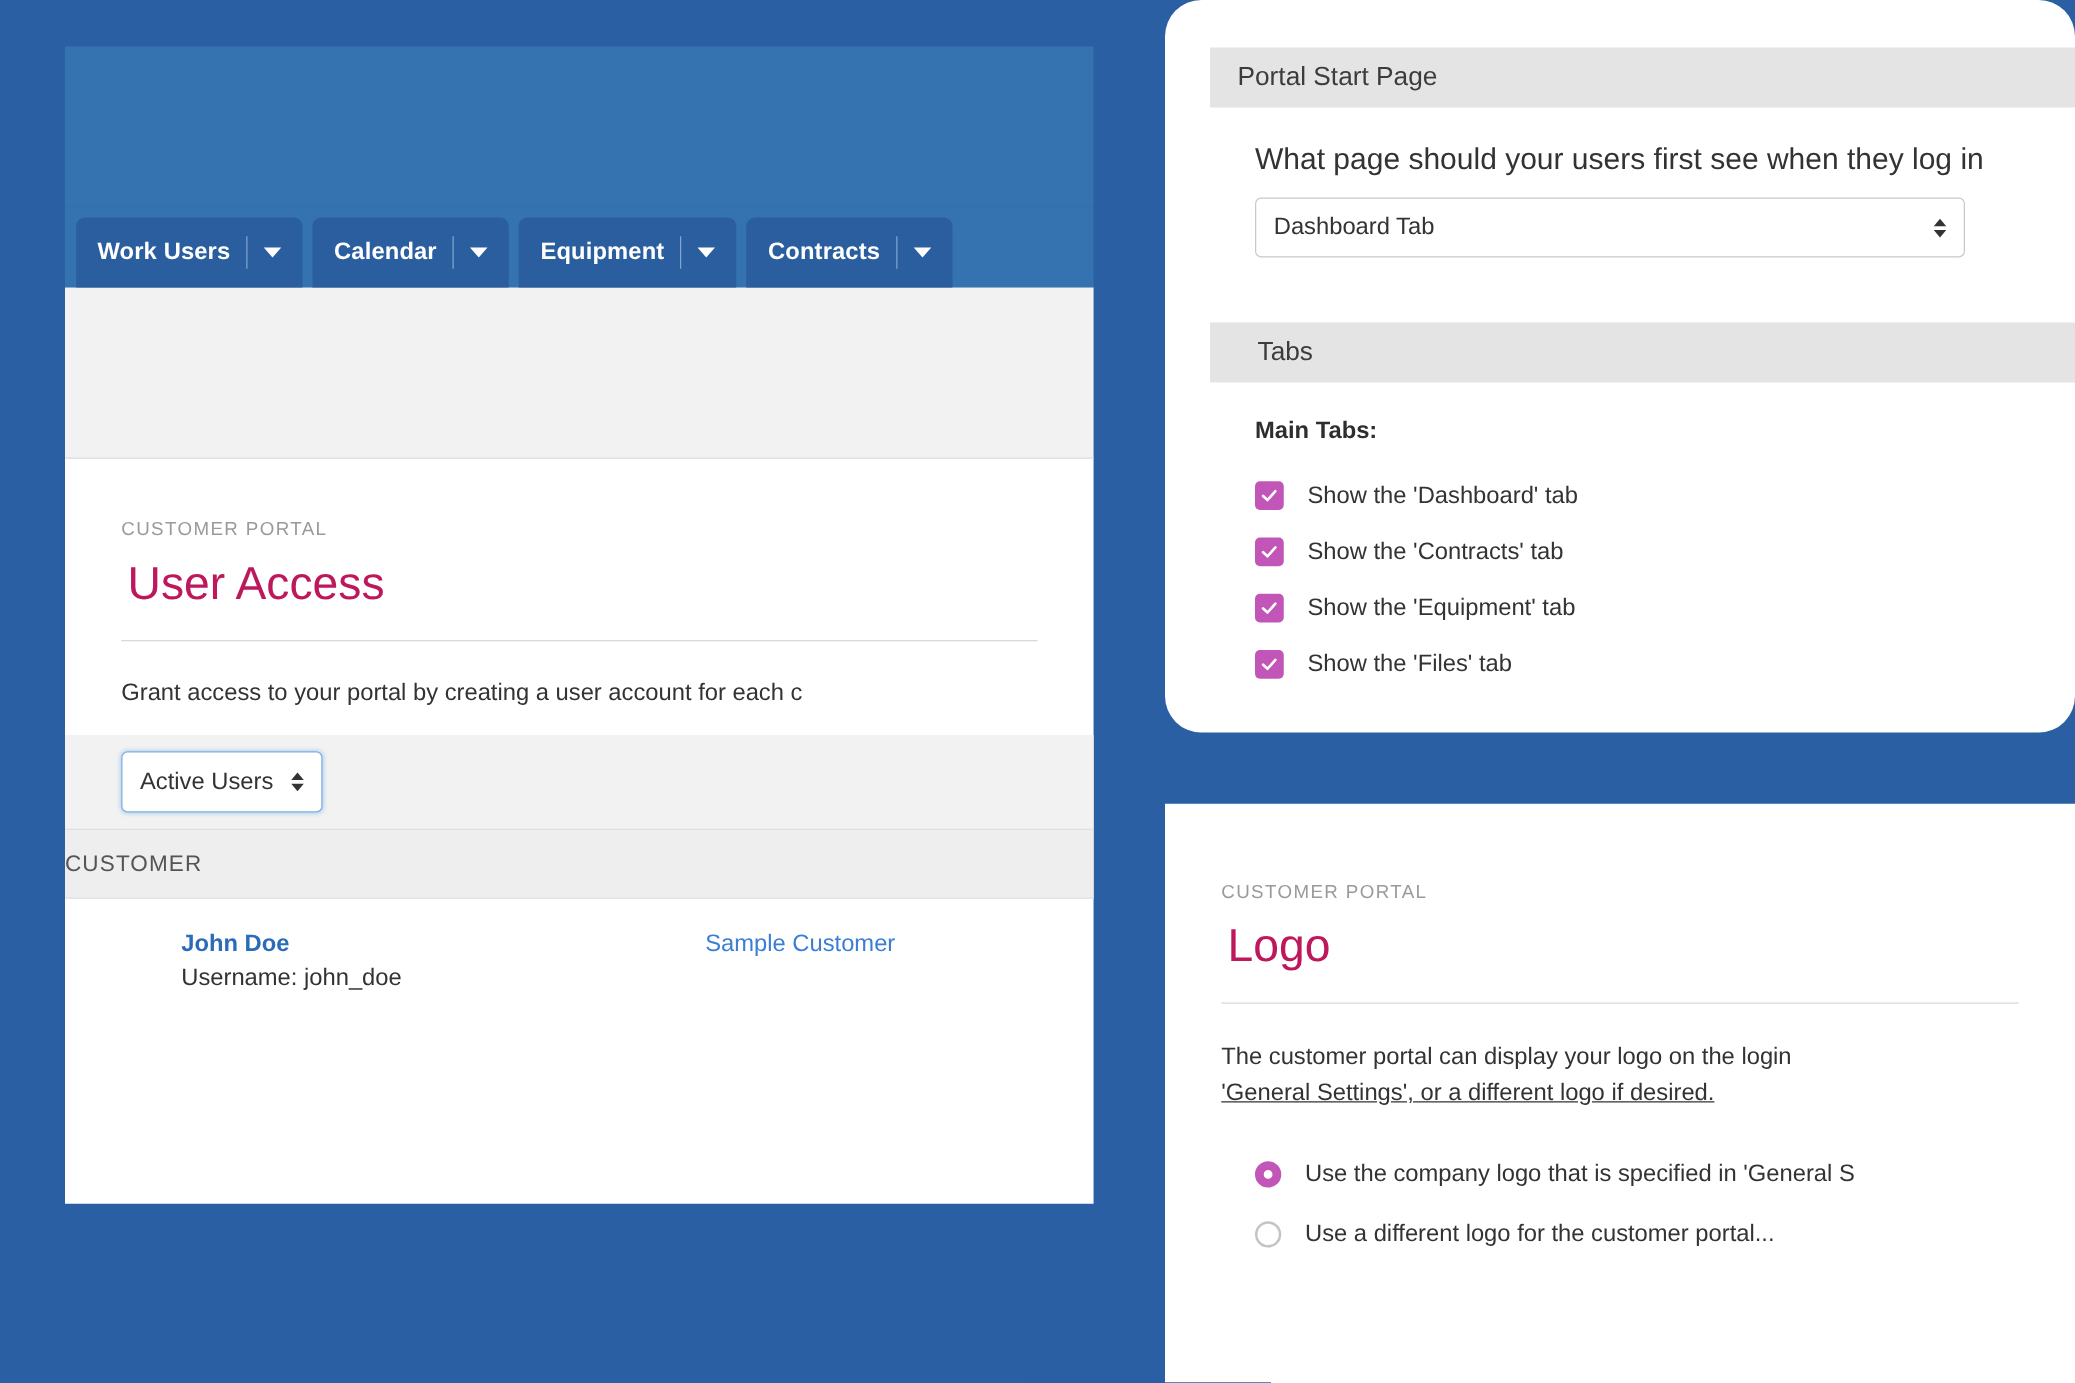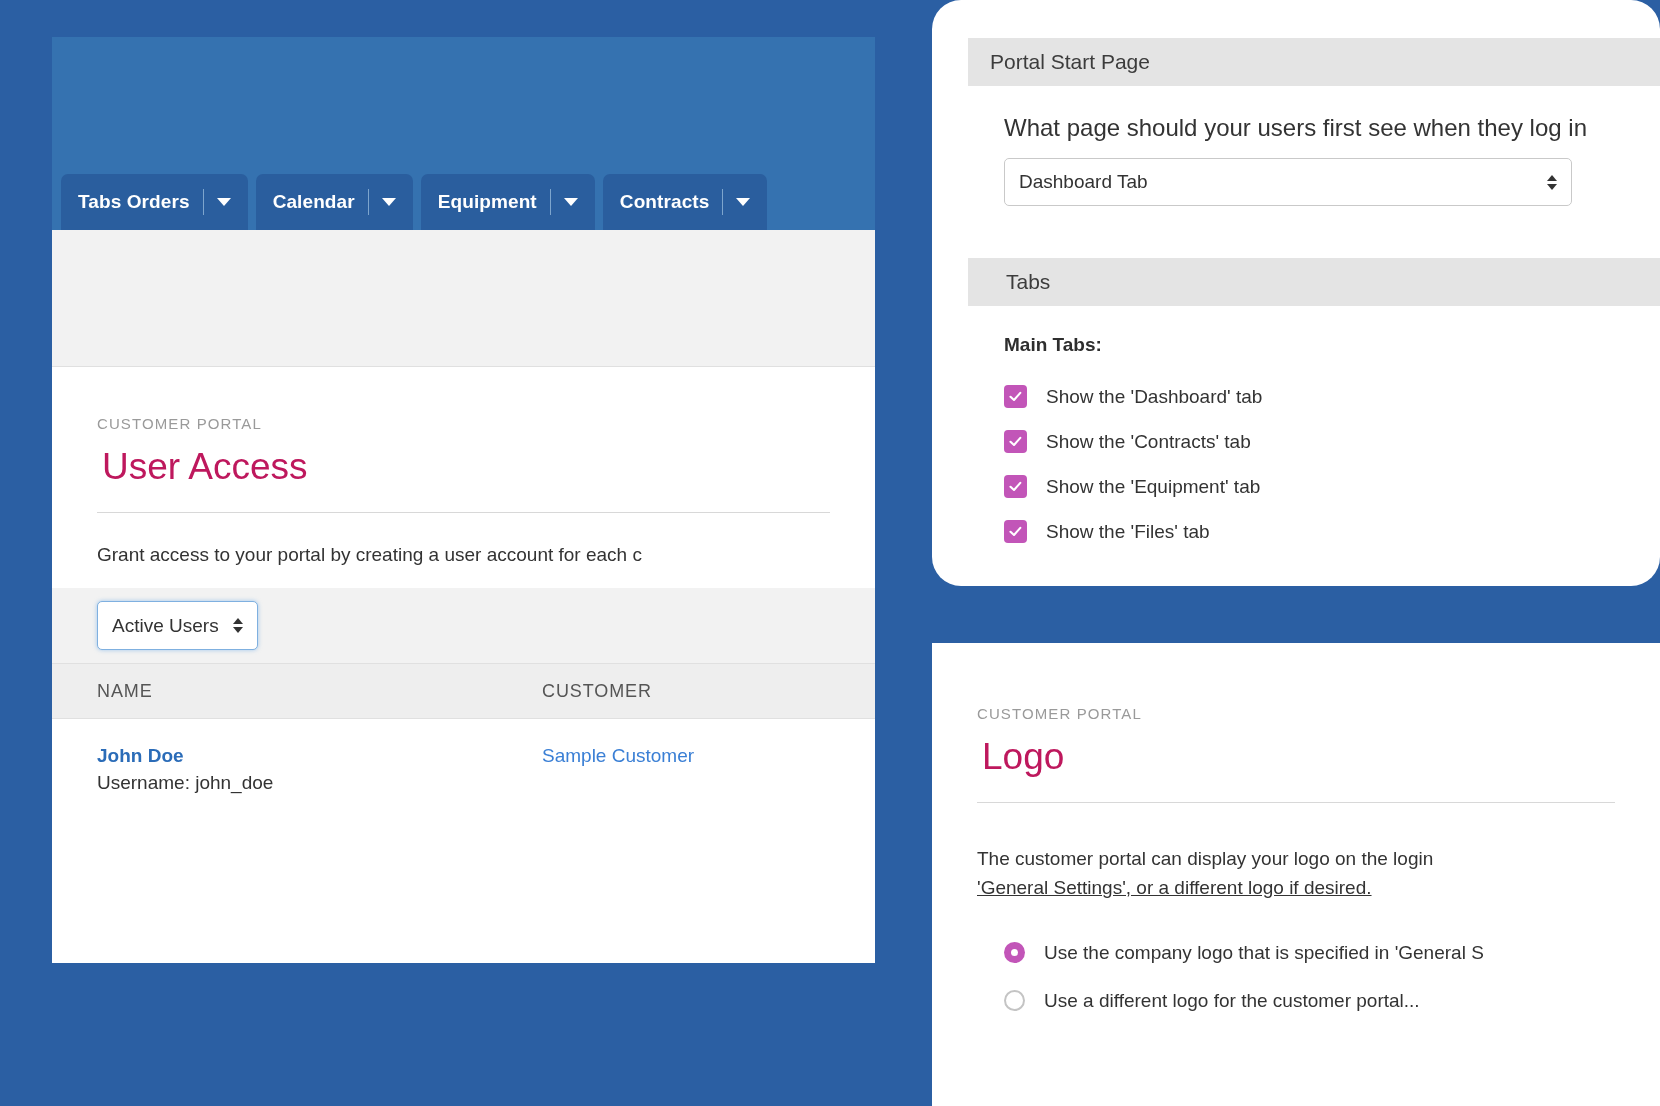--- a/index.html
+++ b/index.html
@@ -164,20 +164,21 @@
   .th {
     font-size: 18px;
     color: #555555;
     letter-spacing: .9px;
   }
   .col-name  { width: 490px; padding-left: 45px; box-sizing: border-box; }
   .col-cust  { width: 330px; }
   .table-row {
     display: flex;
     padding-top: 26px;
+    padding-left: 48px;
   }
   .cell-name-link {
     font-size: 19px;
     font-weight: bold;
     color: #2b6cb8;
   }
   .cell-sub {
     font-size: 19px;
     color: #333333;
     margin-top: 5px;
@@ -294,37 +295,37 @@
   }
   .radio.off {
     border: 2px solid #c4c4c4;
     background: #ffffff;
   }
   .radio-label { font-size: 19px; color: #333333; white-space: nowrap; }
   .logo-body { padding-top: 62px; }
   .para {
     font-size: 19px;
     color: #333333;
-    margin: 41px 0 0 45px;
+    margin: 28px 0 0 45px;
     line-height: 1.55;
     white-space: nowrap;
   }
   .para .l2 { display: block; text-decoration: underline; }
 </style>
 </head>
 <body>
 
 <div id="left-panel">
 
   <div class="portal-header"></div>
 
   <div class="portal-tabbar">
 
     <div class="portal-tab">
-      <span class="tab-label">Tabs Orders</span>
+      <span class="tab-label">Work Users</span>
       <span class="tab-divider"></span>
       <span class="tab-caret"></span>
     </div>
 
     <div class="portal-tab">
       <span class="tab-label">Calendar</span>
       <span class="tab-divider"></span>
       <span class="tab-caret"></span>
     </div>
 
@@ -356,21 +357,20 @@
         <span class="sel-label">Active Users</span>
         <span class="spinner-arrows">
           <span class="spin-up"></span>
           <span class="spin-down"></span>
         </span>
       </div>
     </div>
 
     <div class="user-table">
       <div class="table-head">
-        <div class="th col-name">NAME</div>
         <div class="th col-cust">CUSTOMER</div>
       </div>
       <div class="table-row">
         <div class="col-name">
           <div class="cell-name-link">John Doe</div>
           <div class="cell-sub">Username: john_doe</div>
         </div>
         <div class="col-cust">
           <span class="cell-cust-link">Sample Customer</span>
         </div>

